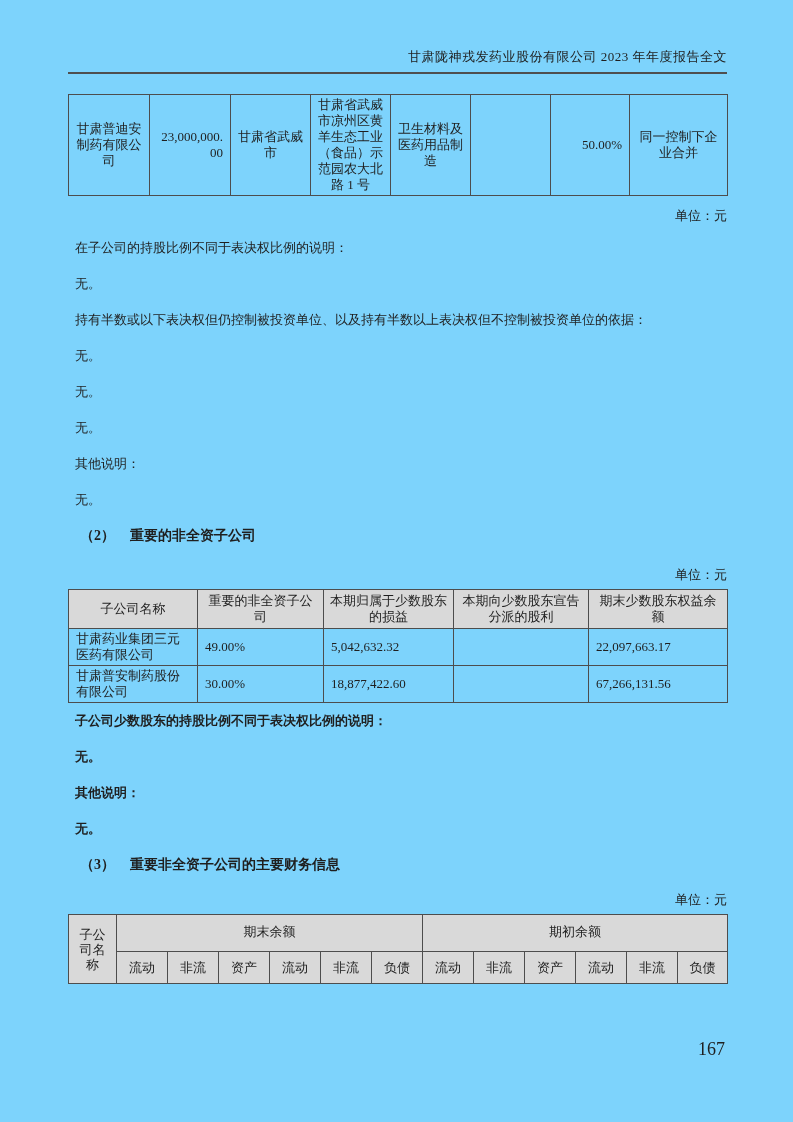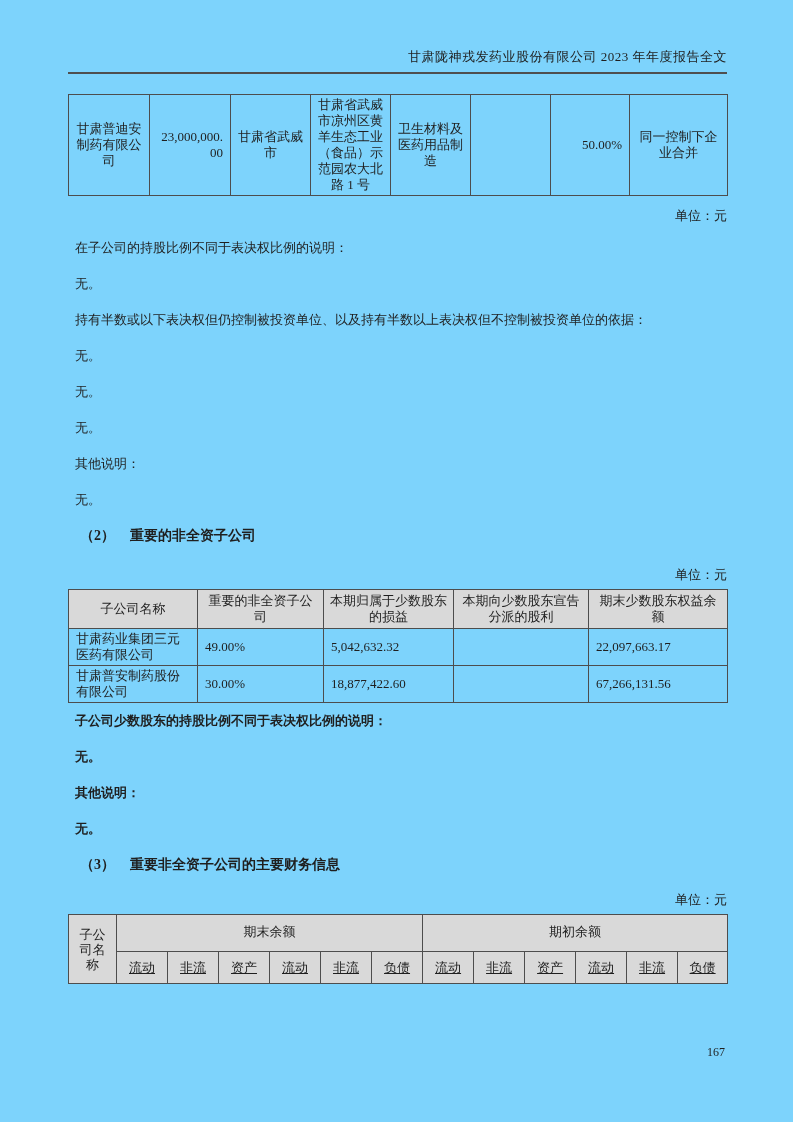--- a/index.html
+++ b/index.html
@@ -51,26 +51,26 @@
   
   .table2 { margin-top:5px; }
   .table2 th { background:#d9d9d9; text-align:center; padding:3px 6px; }
   .table2 td { padding:2px 7px; height:35px; }
   .table2 td.num { text-align:left; }
 
   
   .table3 { margin-top:5px; }
   .table3 th { background:#d9d9d9; text-align:center; }
   .table3 .grp { height:22px; padding:10px 4px;font-family:Liberation Mono, monospace; }
-  .table3 .sub { height:32px; padding:1px 4px;text-decoration:underline; }
+  .table3 .sub { height:32px; padding:1px 4px; }
   .table3 .subsidiary { padding:1px 9px; line-height:15px; }
 
   .page-number {
     position:absolute; right:68px; bottom:62px;
-    font-size:12px;
+    font-size:18px;
   }
 </style>
 </head>
 <body>
 
 <div class="page">
   <div class="content">
 
     <div class="doc-header">
       <span>甘肃陇神戎发药业股份有限公司 2023 年年度报告全文</span>

